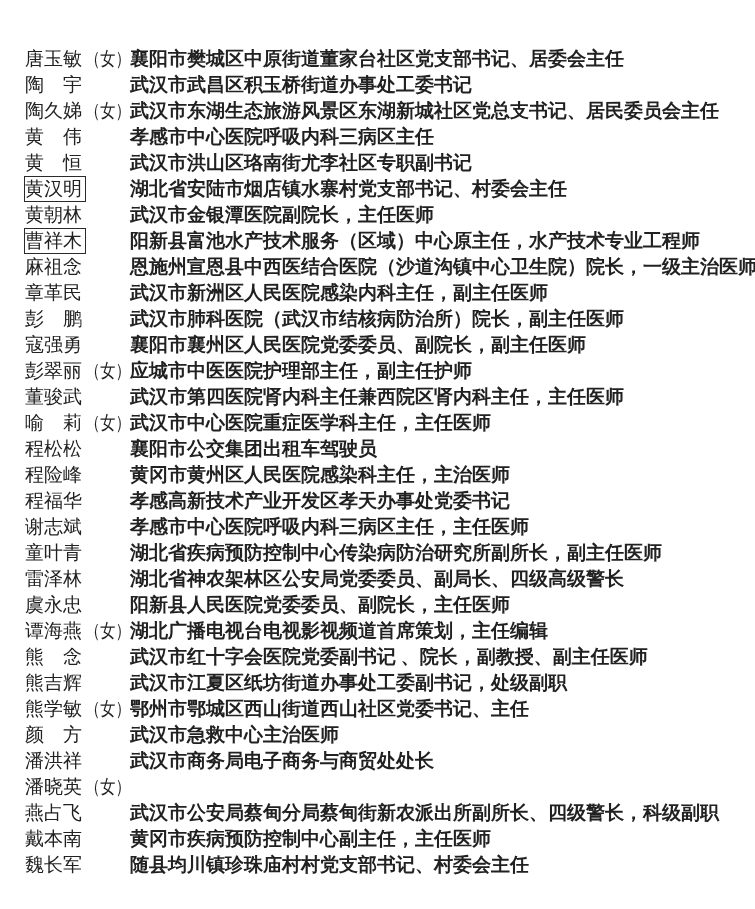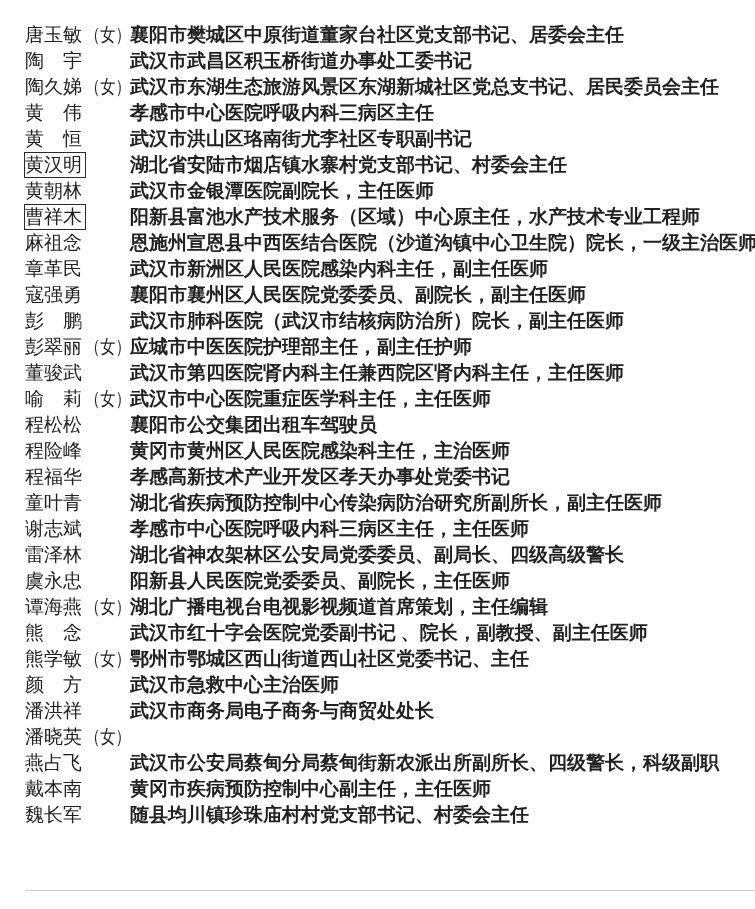--- a/index.html
+++ b/index.html
@@ -9,20 +9,21 @@
     background: #ffffff;
     position: relative;
     overflow: hidden;
     font-family: "Liberation Serif", "DejaVu Serif", serif;
     color: #212121;
   }
   .doc-page {
     position: absolute;
     inset: 0;
     background: #ffffff;
+    margin-top: 24px;
   }
   .honoree-list {
     position: absolute;
     top: 22px;
     left: 25px;
     right: 6px;
   }
   .row {
     display: flex;
     align-items: baseline;
@@ -126,32 +127,32 @@
     <span class="title">恩施州宣恩县中西医结合医院（沙道沟镇中心卫生院）院长，一级主治医师</span>
   </div>
 
   <div class="row">
     <span class="name">章革民</span>
     <span class="marker"></span>
     <span class="title">武汉市新洲区人民医院感染内科主任，副主任医师</span>
   </div>
 
   <div class="row">
+    <span class="name">彭　鹏</span>
+    <span class="marker"></span>
+    <span class="title">武汉市肺科医院（武汉市结核病防治所）院长，副主任医师</span>
+  </div>
+
+  <div class="row">
     <span class="name">寇强勇</span>
     <span class="marker"></span>
     <span class="title">襄阳市襄州区人民医院党委委员、副院长，副主任医师</span>
   </div>
 
   <div class="row">
-    <span class="name">彭　鹏</span>
-    <span class="marker"></span>
-    <span class="title">武汉市肺科医院（武汉市结核病防治所）院长，副主任医师</span>
-  </div>
-
-  <div class="row">
     <span class="name">彭翠丽</span>
     <span class="marker">（女）</span>
     <span class="title">应城市中医医院护理部主任，副主任护师</span>
   </div>
 
   <div class="row">
     <span class="name">董骏武</span>
     <span class="marker"></span>
     <span class="title">武汉市第四医院肾内科主任兼西院区肾内科主任，主任医师</span>
   </div>
@@ -174,32 +175,32 @@
     <span class="title">黄冈市黄州区人民医院感染科主任，主治医师</span>
   </div>
 
   <div class="row">
     <span class="name">程福华</span>
     <span class="marker"></span>
     <span class="title">孝感高新技术产业开发区孝天办事处党委书记</span>
   </div>
 
   <div class="row">
+    <span class="name">谢志斌</span>
+    <span class="marker"></span>
+    <span class="title">孝感市中心医院呼吸内科三病区主任，主任医师</span>
+  </div>
+
+  <div class="row">
     <span class="name">童叶青</span>
     <span class="marker"></span>
     <span class="title">湖北省疾病预防控制中心传染病防治研究所副所长，副主任医师</span>
   </div>
 
   <div class="row">
-    <span class="name">谢志斌</span>
-    <span class="marker"></span>
-    <span class="title">孝感市中心医院呼吸内科三病区主任，主任医师</span>
-  </div>
-
-  <div class="row">
     <span class="name">雷泽林</span>
     <span class="marker"></span>
     <span class="title">湖北省神农架林区公安局党委委员、副局长、四级高级警长</span>
   </div>
 
   <div class="row">
     <span class="name">虞永忠</span>
     <span class="marker"></span>
     <span class="title">阳新县人民医院党委委员、副院长，主任医师</span>
   </div>
@@ -209,20 +210,25 @@
     <span class="marker">（女）</span>
     <span class="title">湖北广播电视台电视影视频道首席策划，主任编辑</span>
   </div>
 
   <div class="row">
     <span class="name">熊　念</span>
     <span class="marker"></span>
     <span class="title">武汉市红十字会医院党委副书记 、院长，副教授、副主任医师</span>
   </div>
 
+  <div class="row">
+    <span class="name">熊吉辉</span>
+    <span class="marker"></span>
+    <span class="title">武汉市江夏区纸坊街道办事处工委副书记，处级副职</span>
+  </div>
 
   <div class="row">
     <span class="name">熊学敏</span>
     <span class="marker">（女）</span>
     <span class="title">鄂州市鄂城区西山街道西山社区党委书记、主任</span>
   </div>
 
   <div class="row">
     <span class="name">颜　方</span>
     <span class="marker"></span>

